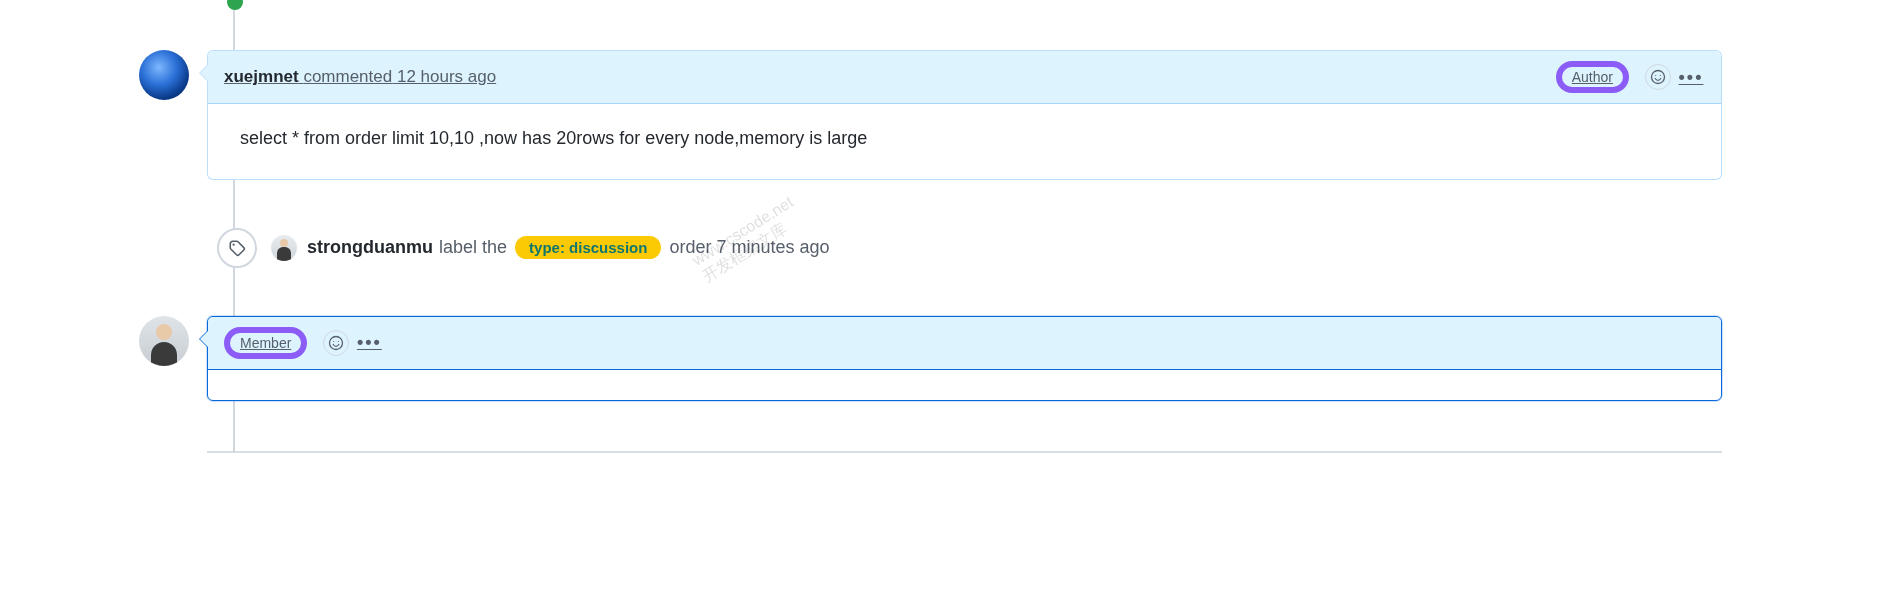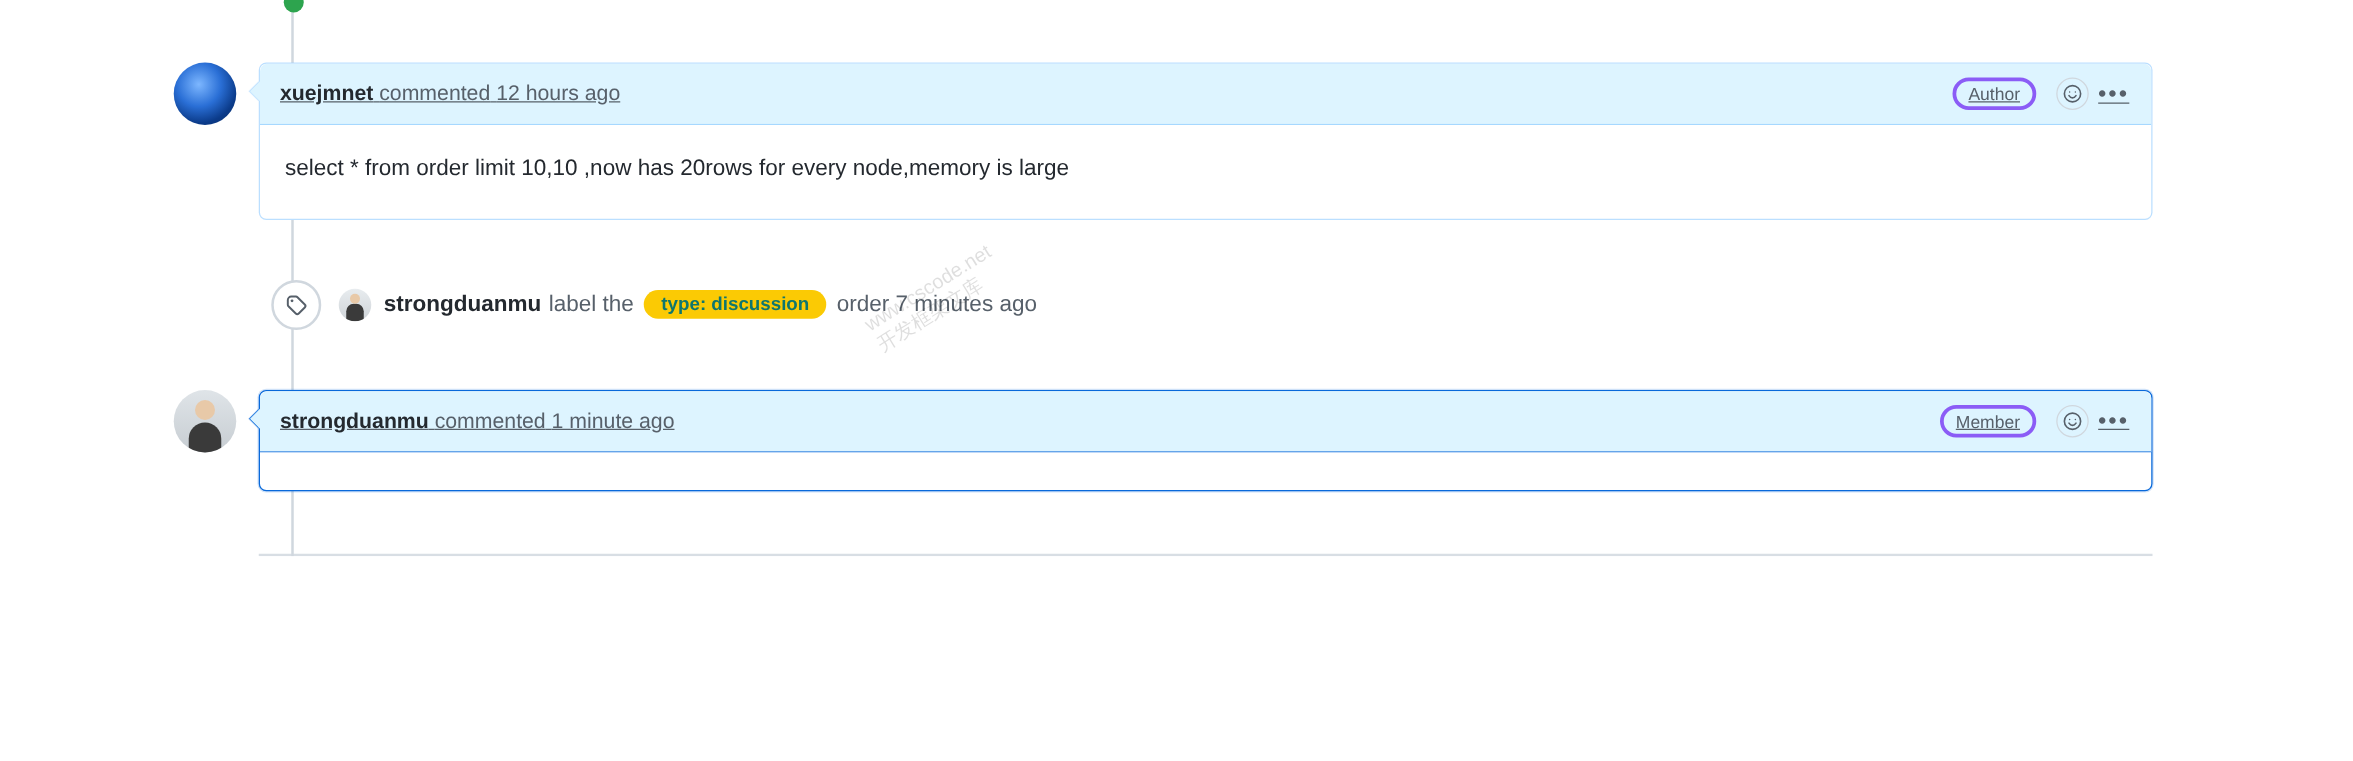--- a/index.html
+++ b/index.html
@@ -87,21 +87,21 @@
   }
   .comment-card.member-active .comment-header {
     background: #ddf4ff;
     border-bottom-color: #0969da;
   }
   .header-text { flex: 1; }
   .header-text .user {
     color: #24292f; font-weight: 600;
   }
   .badge {
-    border: 3px solid #8b5cf6;
+    border: 6px solid #8b5cf6;
     border-radius: 2em;
     padding: 2px 10px;
     font-size: 14px;
     color: #57606a;
     font-weight: 500;
     margin-right: 10px;
     cursor: default;
   }
   .icon-btn {
     width: 28px; height: 28px;
@@ -110,21 +110,21 @@
     margin-left: 6px;
   }
   .icon-reaction { border:1px solid #d0d7de; border-radius:50%; width:26px; height:26px; }
   .kebab { font-size:18px; letter-spacing:2px; font-weight:bold; }
   .comment-body {
     padding: 12px 20px 18px 20px;
     font-size: 18px;
     line-height: 1.6;
     color: #24292f;
   }
-  .comment-body p { margin: 8px 0; }
+  .comment-body p { margin: 8px 12px; }
   .mention {
     background: #fff8c5;
     color: #24292f;
     font-weight: 600;
     padding: 1px 2px;
     border-radius: 2px;
     cursor: pointer;
   }
   .event-item {
     position: relative;
@@ -245,25 +245,20 @@
       <span class="label-pill">type: discussion</span>
       <span>order</span>&nbsp;
       <span>7 minutes ago</span>
     </div>
 
     <div class="comment-block">
       <div class="avatar-large avatar-person"></div>
       <div class="comment-card member-active">
         <div class="arrow-left"></div>
         <div class="comment-header">
-          <div class="header-text">
-            <span class="user">strongduanmu</span>
-            <span>commented</span>
-            <span>1 minute ago</span>
-          </div>
           <span class="badge">Member</span>
           <div class="icon-btn icon-reaction">
             <svg width="16" height="16" viewBox="0 0 16 16" fill="none" stroke="currentColor" stroke-width="1.3">
                 <circle cx="8" cy="8" r="6.5"></circle>
                 <circle cx="5.7" cy="6.5" r="0.6" fill="currentColor" stroke="none"></circle>
                 <circle cx="10.3" cy="6.5" r="0.6" fill="currentColor" stroke="none"></circle>
                 <path d="M5.2 9.5c.8 1.2 2 1.8 2.8 1.8s2-.6 2.8-1.8" stroke-linecap="round"></path>
               </svg>
           </div>
           <div class="icon-btn">

